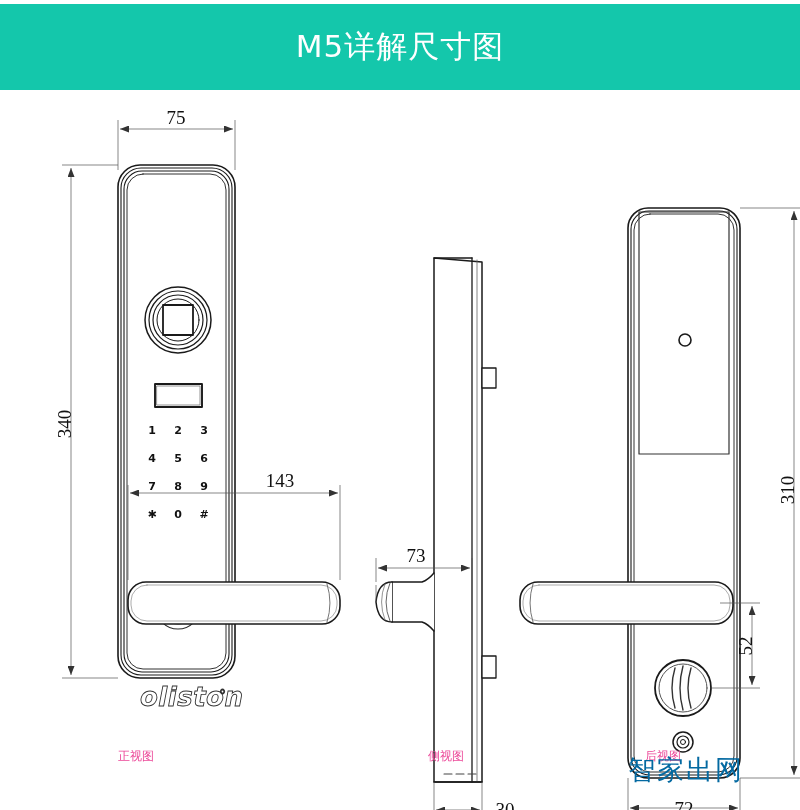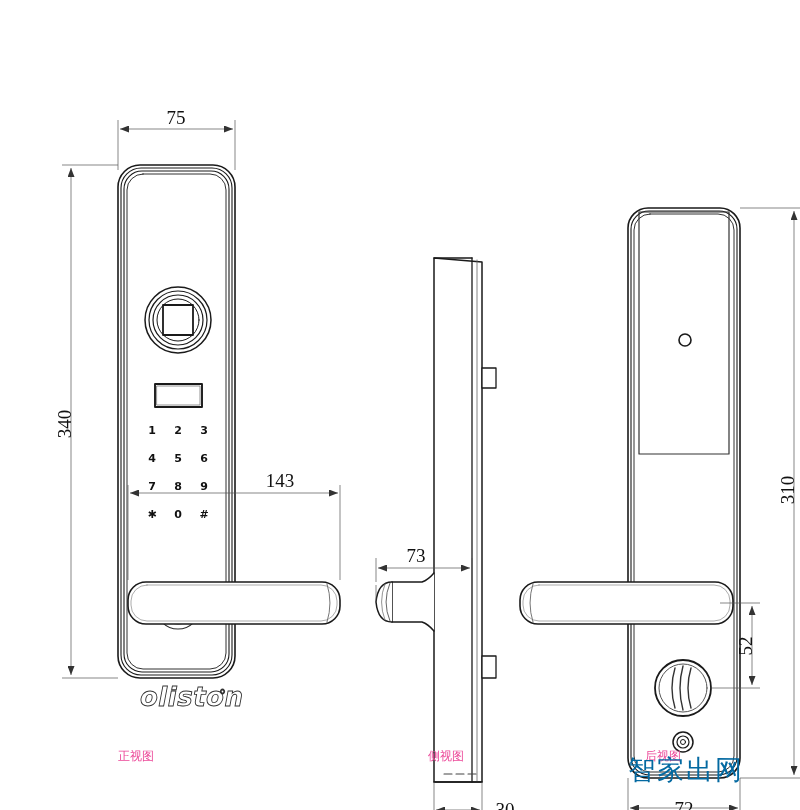--- a/index.html
+++ b/index.html
@@ -74,20 +74,23 @@
     pointer-events: none;
     white-space: nowrap;
     overflow: hidden;
   }
 </style>
 </head>
 <body>
 
 <div id="page">
 
+  <div id="banner" style="background: rgb(20, 199, 171);">
+    <span id="banner-title" style="color: rgb(255, 255, 255);">M5详解尺寸图</span>
+  </div>
 
   <div id="drawing">
     <svg width="800" height="720" viewBox="0 0 800 720" xmlns="http://www.w3.org/2000/svg">
       <defs>
         <marker id="arrowR" markerWidth="9" markerHeight="7" refX="9" refY="3.5" orient="auto" markerUnits="userSpaceOnUse">
           <path d="M0,0 L9,3.5 L0,7 z" fill="#333"></path>
         </marker>
         <marker id="arrowL" markerWidth="9" markerHeight="7" refX="0" refY="3.5" orient="auto" markerUnits="userSpaceOnUse">
           <path d="M9,0 L0,3.5 L9,7 z" fill="#333"></path>
         </marker>

